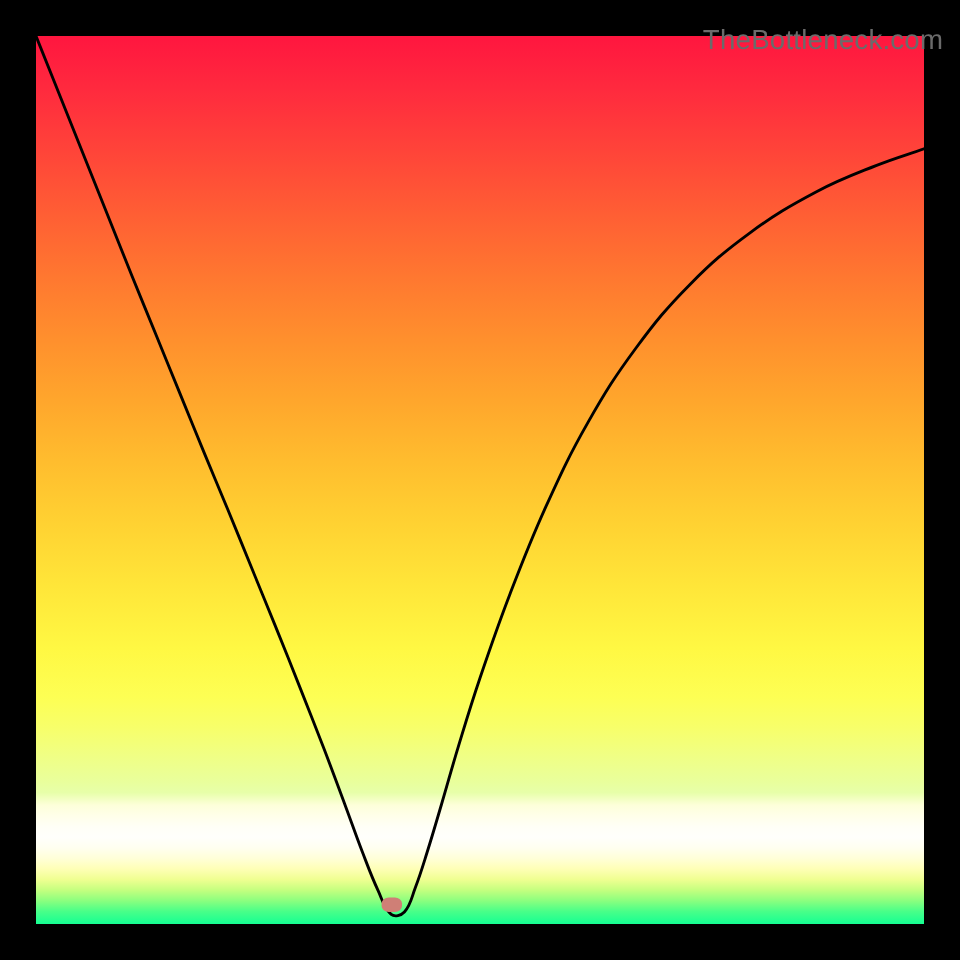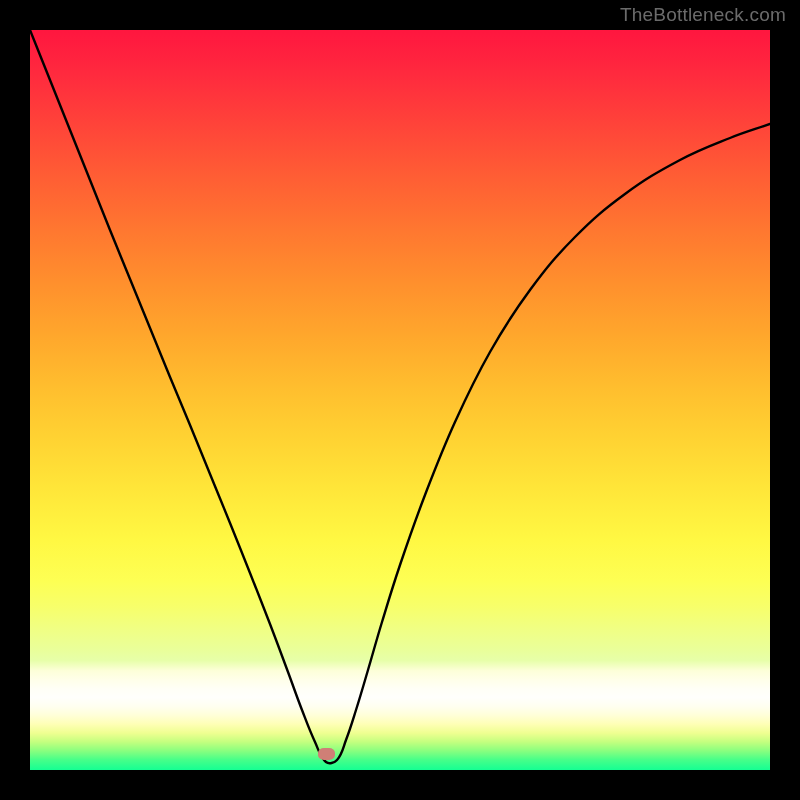--- a/index.html
+++ b/index.html
@@ -70,24 +70,24 @@
   }
   .marker {
     position: absolute;
     width: 17px;
     height: 12px;
     border-radius: 6px / 5px;
     background: #cf7f76;
   }
   .watermark {
     position: absolute;
-    top: 4px;
+    top: 20px;
     right: 14px;
     color: #6b6b6b;
-    font-size: 19px;
+    font-size: 23px;
     letter-spacing: 0.2px;
     font-weight: 500;
   }
 </style>
 </head>
 <body>
 
 <div class="frame">
   <div class="plot">
     <div class="gradient"></div>

